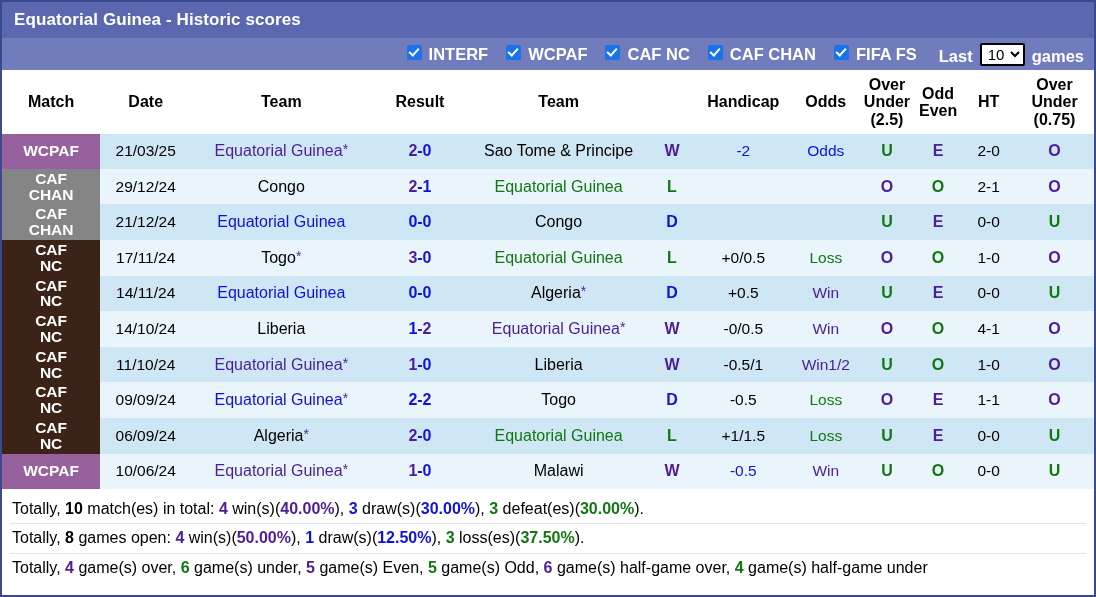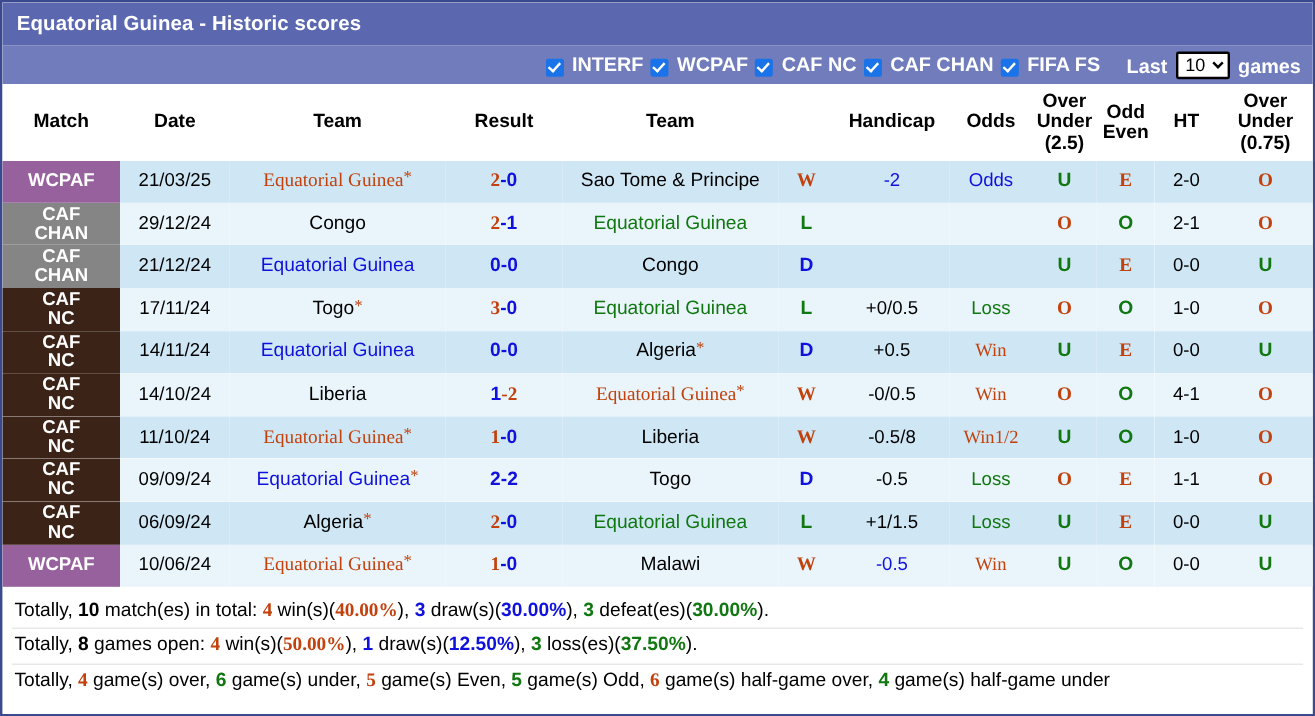--- a/index.html
+++ b/index.html
@@ -35,21 +35,21 @@
   .notes-label{color:#fff;font-size:17px;font-weight:bold;white-space:nowrap;}
 
   .filterbar{
     background:#707cbb;
     height:32px;
     display:flex;align-items:center;justify-content:flex-end;
     gap:0px;
     padding:0 10px 0 0;
     box-sizing:border-box;
   }
-  .filt{display:flex;align-items:flex-end;gap:7px;margin-left:6px;}
+  .filt{display:flex;align-items:flex-start;gap:7px;margin-left:18px;}
   .filt-label{color:#fff;font-size:16.5px;font-weight:bold;white-space:nowrap;}
   .lastwrap{display:flex;align-items:flex-end;gap:7px;margin-left:22px;}
   .last-text{color:#fff;font-size:16.5px;font-weight:bold;}
   .games-text{color:#fff;font-size:16.5px;font-weight:bold;}
   select.count{
     font-family:"Liberation Sans",sans-serif;
     font-size:15px;
     padding:0 2px;
     height:23px;
     border:2px solid #000;
@@ -87,21 +87,21 @@
   }
   tbody tr.odd td{background:#cfe7f5;}
   tbody tr.even td{background:#e9f5fb;}
   td.matchcell{
     color:#fff;font-weight:bold;font-size:15.5px;
     line-height:1.02;padding:2px 0;
   }
   tr.odd td.matchcell,tr.even td.matchcell{background:inherit;}
   .team{font-size:16px;}
   .sup{font-size:14px;vertical-align:top;line-height:1;}
-  .red{color:#c2410c;font-family:Liberation Serif, serif;}
+  .red{color:#4c1d95;}
   .blue{color:#1111dd;}
   .green{color:#117711;}
   .dark{color:#000;}
   .score{font-weight:bold;font-size:16px;}
   .wdl{font-weight:bold;font-size:16px;}
   .ou{font-weight:bold;font-size:16px;}
   .ht{font-size:15.5px;color:#000;}
   .hcap{font-size:15.5px;}
   .odds{font-size:15.5px;}
   
@@ -275,21 +275,21 @@
             <td><span class="ht">4-1</span></td>
             <td><span class="ou red">O</span></td>
           </tr>
           <tr class="odd">
             <td class="matchcell" style="background: rgb(59, 35, 24);">CAF<br>NC</td>
             <td><span class="dark">11/10/24</span></td>
             <td><span class="team red">Equatorial Guinea<span class="sup red">*</span></span></td>
             <td><span class="score red">1</span><span class="score blue">-0</span></td>
             <td><span class="team dark">Liberia</span></td>
             <td><span class="wdl red">W</span></td>
-            <td><span class="hcap dark">-0.5/8</span></td>
+            <td><span class="hcap dark">-0.5/1</span></td>
             <td><span class="odds red">Win1/2</span></td>
             <td><span class="ou green">U</span></td>
             <td><span class="ou green">O</span></td>
             <td><span class="ht">1-0</span></td>
             <td><span class="ou red">O</span></td>
           </tr>
           <tr class="even">
             <td class="matchcell" style="background: rgb(59, 35, 24);">CAF<br>NC</td>
             <td><span class="dark">09/09/24</span></td>
             <td><span class="team blue">Equatorial Guinea<span class="sup red">*</span></span></td>

